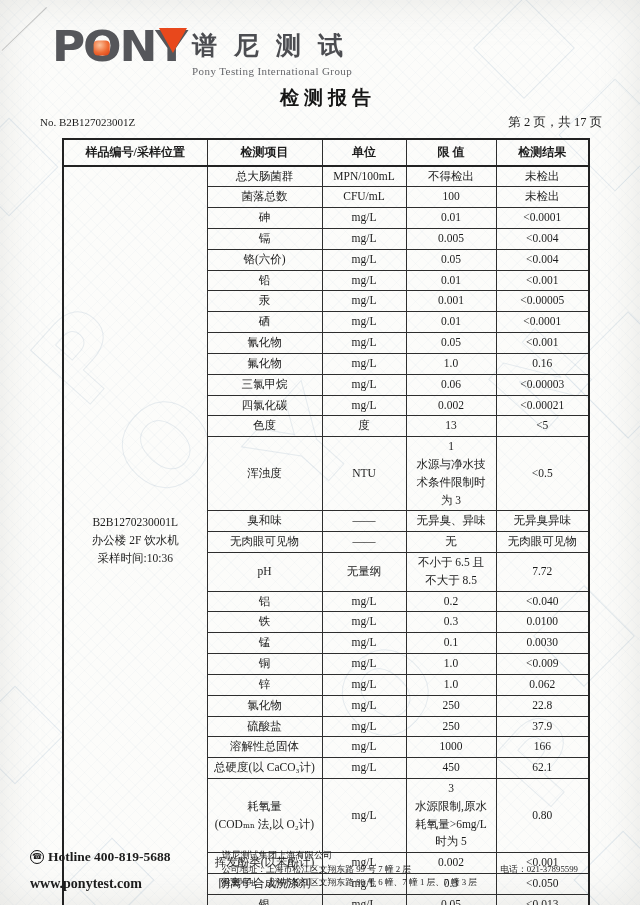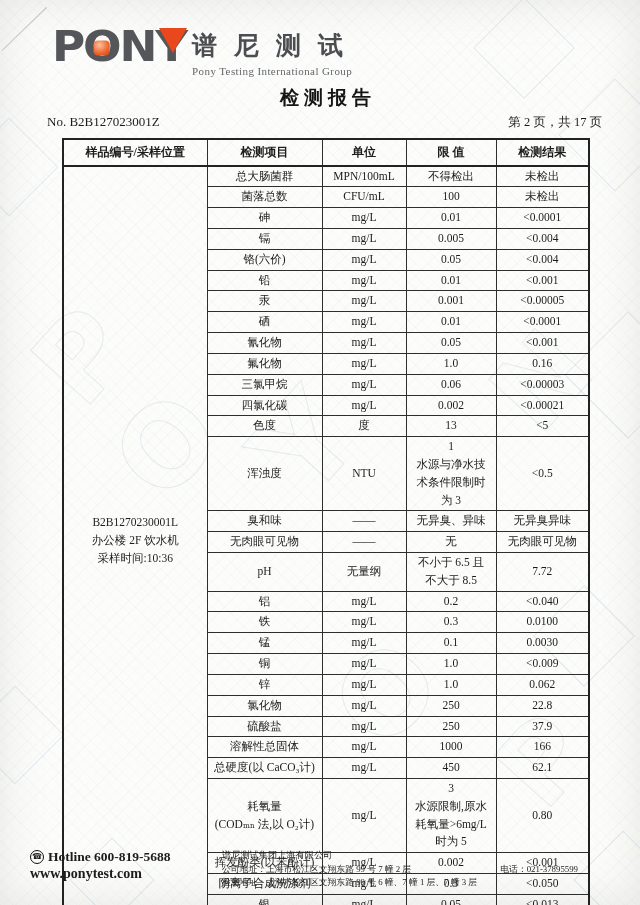--- a/index.html
+++ b/index.html
@@ -43,42 +43,42 @@
   .logo-cn { margin-left:16px; padding-top:3px; }
   .cn-chars { font-family:"Liberation Sans","DejaVu Sans",sans-serif; font-weight:700;
     font-size:25px; letter-spacing:17px; color:#4c4d51; white-space:nowrap;text-align:center; }
   .en-name { font-size:11px; color:#66676b; margin-top:3px; letter-spacing:0.4px; }
 
   .report-title { position:absolute; top:85px; left:8px; width:640px; text-align:center;
     font-family:Liberation Serif, serif; font-weight:700;
     font-size:19px; letter-spacing:5px; color:#151515; }
   .meta-row { position:absolute; top:114px; left:40px; width:562px;
     display:flex; justify-content:space-between; align-items:baseline; }
-  .report-no { font-size:13px;margin-left:7px; }
+  .report-no { font-size:11px; }
   .page-info { font-size:12.5px; }
 
   
   table.results { position:absolute; top:138px; left:62px; width:526px;
     border-collapse:collapse; table-layout:fixed; border:2px solid #222; }
   .results th, .results td {
     border:1px solid #2e2e2e; text-align:center; vertical-align:middle;
     font-size:11.5px; line-height:1.55; padding:1px 2px; white-space:pre-line;
     overflow:hidden; }
   .results thead th { font-weight:700; font-size:12px; padding:3px 2px;
     border-bottom:2px solid #222; }
   .sample-cell { font-size:11.5px; line-height:2.1; }
 
   
   .footer { position:absolute; top:849px; left:30px; right:24px; display:flex; }
   .f-left { width:192px; flex:none; }
   .hotline { display:flex; align-items:center; gap:4px; font-weight:700; font-size:13.5px; }
   .phone-circle { width:14px; height:14px; flex:none; border:1.4px solid #111; border-radius:50%;
     display:inline-flex; align-items:center; justify-content:center;
     font-size:8px; line-height:1; font-family:"DejaVu Sans",sans-serif; }
-  .website { font-weight:700; font-size:14px; margin-top:1px; }
+  .website { font-weight:700; font-size:14px; margin-top:11px; }
   .f-right { flex:1; font-size:8.8px; line-height:1.45; color:#1e1e1e; }
   .company { font-size:9.2px; margin-bottom:1px; }
   .addr-flex { display:flex; }
   .phone-right { margin-left:auto; padding-right:38px; white-space:nowrap; }
   .addr-cont { padding-left:44px; }
 </style>
 </head>
 <body>
 
 <div class="page">
@@ -332,21 +332,21 @@
           <td>0.05</td>
           <td>&lt;0.013</td>
         </tr>
       </tbody>
     </table>
 
     <div class="footer">
       <div class="f-left">
         <div class="hotline">
           <span class="phone-circle">☎</span>
-          <span>Hotline 600-819-5688</span>
+          <span>Hotline 400-819-5688</span>
         </div>
         <div class="website">www.ponytest.com</div>
       </div>
       <div class="f-right">
         <div class="company">谱尼测试集团上海有限公司</div>
         <div class="addr-flex">
           <span>公司地址：</span>
           <span>上海市松江区文翔东路 99 号 7 幢 2 层</span>
           <span class="phone-right">
             <span>电话：</span><span>021-37895599</span>

